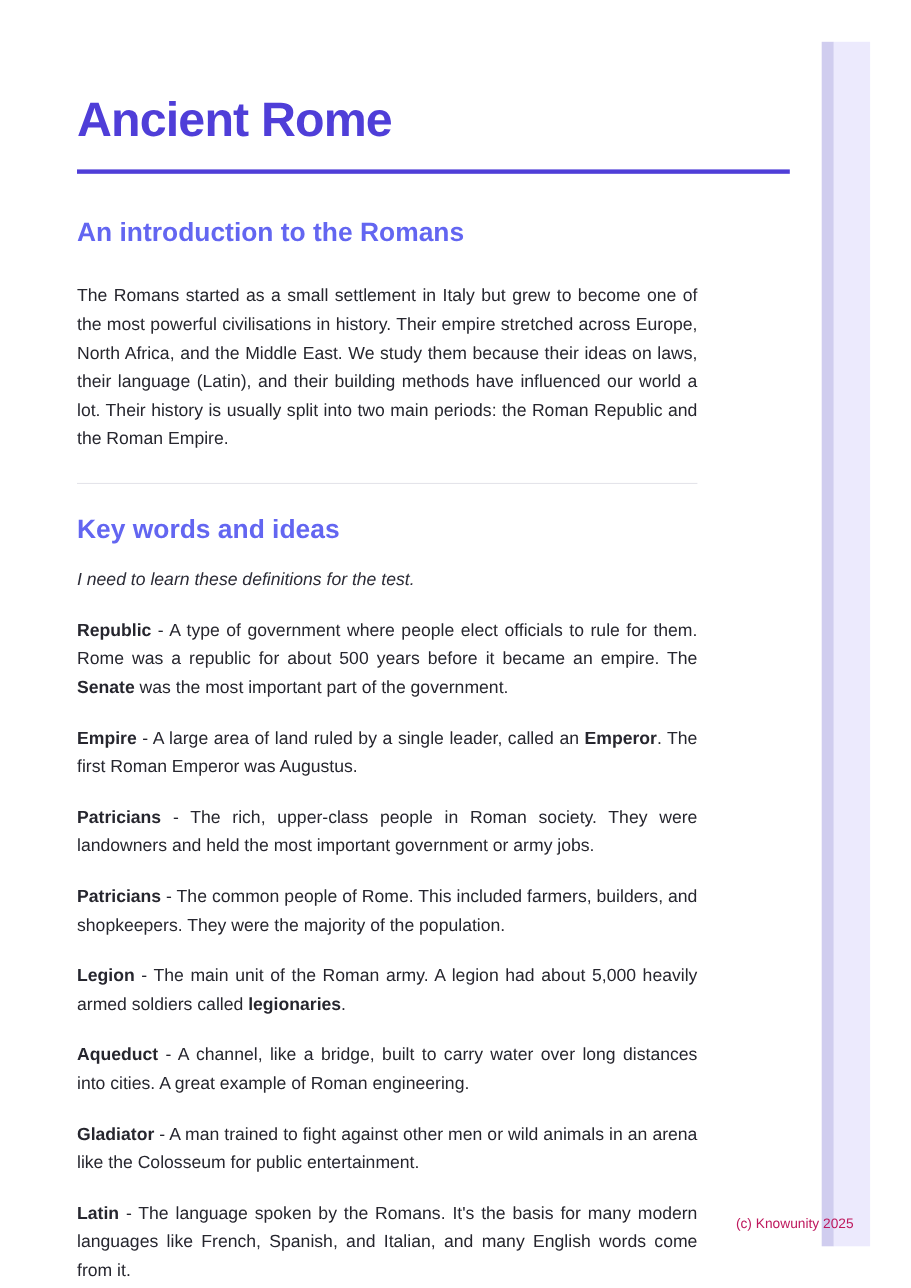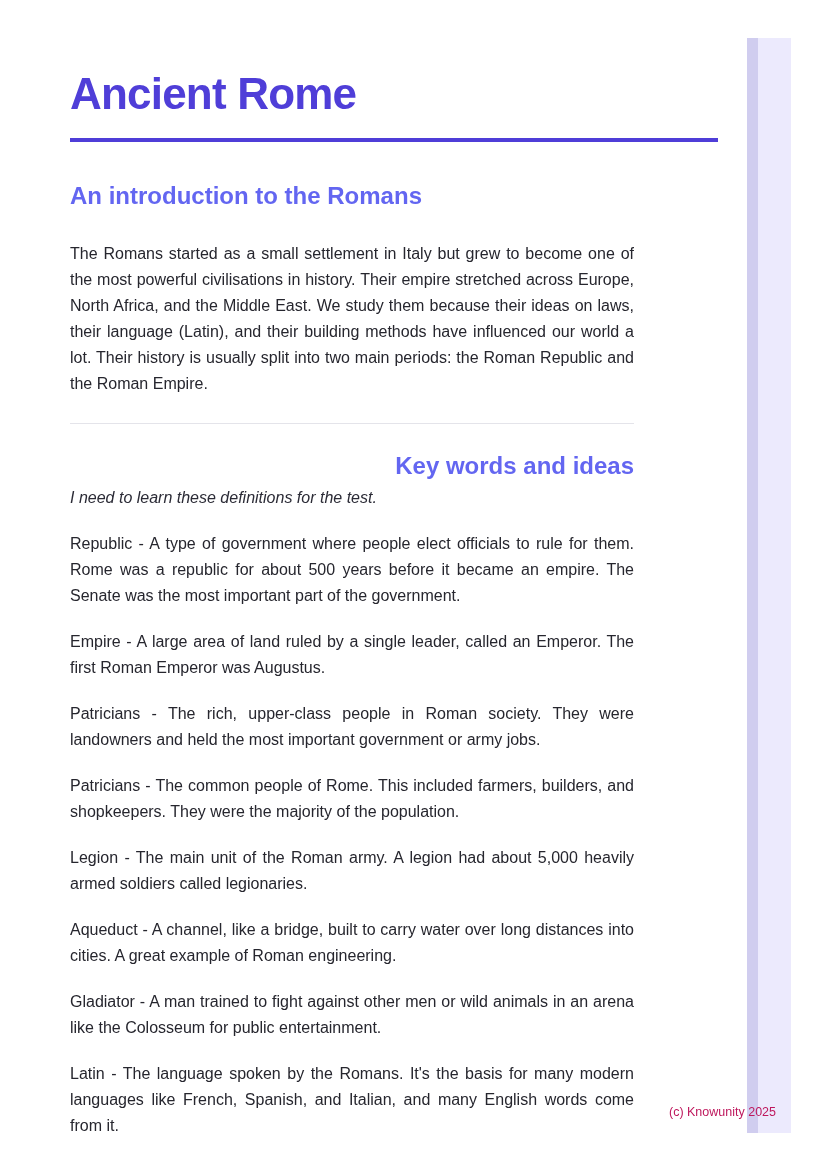--- a/index.html
+++ b/index.html
@@ -10,21 +10,21 @@
   body {
     font-family: "Liberation Sans", "DejaVu Sans", sans-serif;
     color: #26262e;
     position: relative;
     overflow: hidden;
   }
   .page { position: relative; width: 100%; height: 100%; }
 
   .content {
     position: absolute;
-    left: 70px; top: 0;
+    left: 70px; top: 16px;
     width: 564px;
     padding-top: 72px;
   }
 
   h1.doc-title {
     font-size: 44px;
     line-height: 44px;
     font-weight: 800;
     letter-spacing: -0.8px;
     color: var(--color-title, #4f3ed8);
@@ -42,38 +42,38 @@
     line-height: 27px;
     font-weight: 700;
     color: var(--color-heading, #6366f1);
   }
   hr.divider {
     border: none;
     border-top: 1px solid #e4e4ea;
     margin: 26px 0 0 0;
     width: 564px;
   }
-  hr.divider + h2.section { margin-top: 28px; text-align: right; }
+  hr.divider + h2.section { margin-top: 28px; }
 
   p.body-text {
     margin-top: 32px;
     font-size: 16px;
     line-height: 26px;
     text-align: justify;
     color: #26262e;
   }
   p.note {
-    margin-top: 6px;
+    margin-top: 20px;
     font-size: 16px;
     line-height: 26px;
     font-style: italic;
     color: #2b2b36;
   }
   #definitions p.def { margin-top: 20px; }
-  strong { font-weight: 400; }
+  strong { font-weight: 700; }
 
   .side-band {
     position: absolute;
     top: 38px; bottom: 38px;
     right: 37px;
     width: 44px;
     display: flex;
     z-index: 1;
   }
   .band-dark { width: 11px; background: var(--color-band-dark, #d0cdef); }

